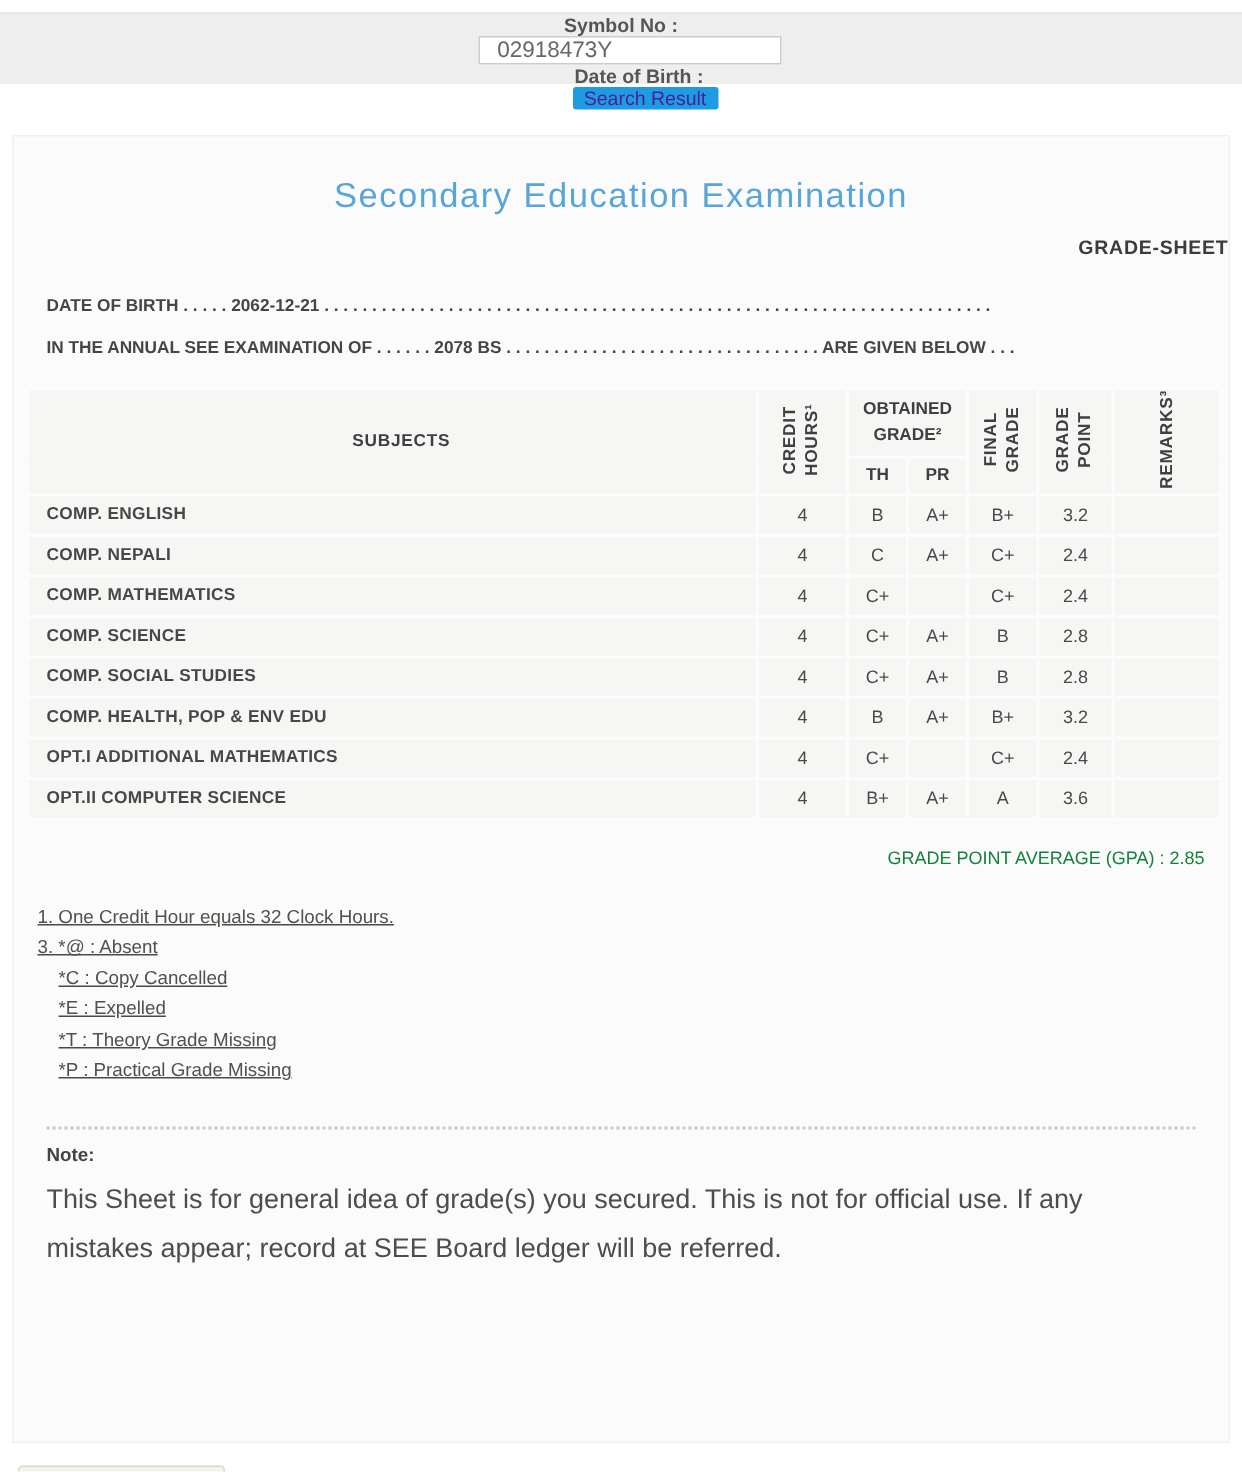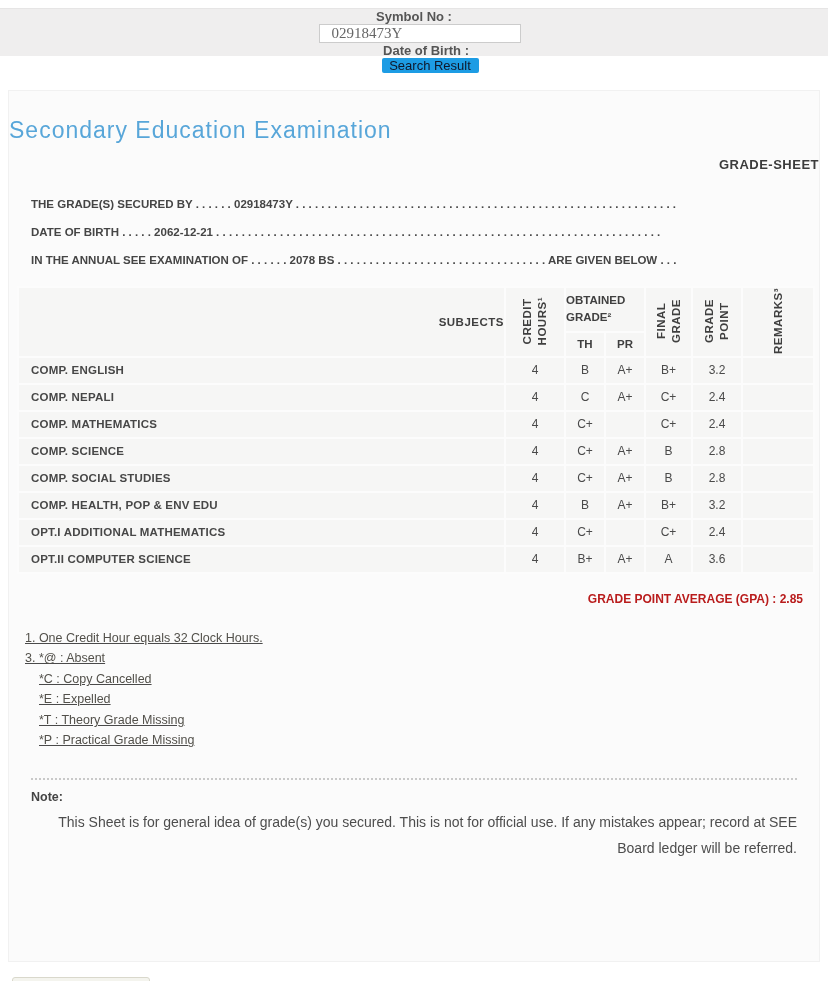--- a/index.html
+++ b/index.html
@@ -12,40 +12,40 @@
   .page { width:828px; height:981px; padding-top:8px; position:relative; }
 
   
   .topbar {
     height:48px; background:#efeeee; border-top:1px solid #e6e5e5;
     display:flex; align-items:center; padding:0 16px;flex-direction:column;
   }
   .topbar .lbl { font-size:13px; font-weight:bold; color:#555; white-space:nowrap; }
   .topbar input {
     height:36px; width:202px; background:#fff; border:1px solid #cccccc;
-    font-family:Liberation Serif, serif; font-size:15px; color:#666;
+    font-family:Liberation Sans, sans-serif; font-size:15px; color:#666;
     padding:0 12px; outline:none;
   }
   .in1 { margin-left:11px; }
   .lbl2 { margin-left:24px;text-align:right; }
   .in2 { margin-left:11px; }
   .search-btn {
     margin-left:32px; height:33px; width:97px;
-    background:#1d9ce4; color:#0f172a; border:none; border-radius:2px;
+    background:#1d9ce4; color:#4c1d95; border:none; border-radius:2px;
     font-family:"Liberation Sans",sans-serif; font-size:13px; cursor:pointer;
   }
 
   
   .card {
     margin:34px 8px 0 8px; width:812px; height:872px;
     background:#fbfbfb; border:1px solid #f1f1f1;
     padding-top:26px; overflow:hidden;
   }
   .title {
-    font-size:23px; font-weight:400;
+    text-align:center; font-size:23px; font-weight:400;
     color:#58a6d9; letter-spacing:1px;
   }
   .subtitle {
     text-align:right; font-size:13px; font-weight:bold; color:#3c3c3c;
     letter-spacing:0.5px; margin-top:13px;
   }
   .info-lines { margin:18px 22px 0 22px; padding-right:70px; overflow:hidden; }
   .info-line {
     font-size:11.5px; font-weight:bold; color:#454545;
     line-height:28px; white-space:nowrap; overflow:hidden;
@@ -54,50 +54,50 @@
   
   table.grades {
     width:796px; margin:12px 8px 0 8px; border-collapse:collapse;
     table-layout:fixed;
   }
   table.grades th, table.grades td {
     border:2px solid #fcfcfc; background:#f6f6f5;
     font-size:12px; color:#4a4a4a;
   }
   table.grades th { font-size:11.5px; font-weight:bold; color:#3f3f3f; }
-  th.subjects-h { text-align:right; padding-left:12px; letter-spacing:0.5px; }
+  th.subjects-h { text-align:center; padding-left:12px; letter-spacing:0.5px; }
   th.vcell { vertical-align:middle; text-align:center; height:45px; }
   .vh {
     display:inline-block; writing-mode:vertical-rl; transform:rotate(180deg);
     white-space:pre-line; line-height:1.3; letter-spacing:0.5px;
   }
-  th.obt { text-align:left; white-space:pre-line; line-height:1.5; vertical-align:middle; }
+  th.obt { text-align:center; white-space:pre-line; line-height:1.5; vertical-align:middle; }
   th.sub { text-align:center; height:25px; }
   table.grades td { height:27px; text-align:center; }
   table.grades td.subj {
     text-align:left; padding-left:12px; font-weight:bold; color:#474747;
     font-size:11.5px; letter-spacing:0.2px;
   }
 
   
   .summary { margin-top:18px; padding-right:16px; text-align:right; }
-  .gpa-line { font-size:12px; font-weight:bold; color:#b91c1c; }
+  .gpa-line { font-size:12px; font-weight:normal; color:#15803d; }
   .result-line { font-size:12px; font-weight:bold; color:#3f3f3f; margin-top:12px; }
 
   
   .footnotes { margin:22px 16px 16px 16px;text-decoration:underline; }
   .fn { font-size:12.5px; color:#52504a; line-height:20.5px; }
   .fn.indent { padding-left:14px; }
 
   
   .note {
     margin:27px 22px 0 22px; border-top:2px dotted #c9c9c9; padding-top:10px;
   }
   .note-heading { font-size:12.5px; font-weight:bold; color:#444; }
-  .note-body { font-size:14px; color:#4d4d4d; line-height:1.85; margin-top:6px;text-align:right; }
+  .note-body { font-size:18px; color:#4d4d4d; line-height:1.85; margin-top:6px; }
 
   
   .bottom-btn {
     margin:15px 0 0 12px; width:138px; height:30px;
     background:#f4f4ee; border:1px solid #d9d8cc; border-radius:3px;
     cursor:pointer;
   }
 </style>
 </head>
 <body>
@@ -111,21 +111,20 @@
     <span class="lbl lbl2">Date of Birth :</span>
     <button class="search-btn">Search Result</button>
   </div>
 
   
   <div class="card">
     <div class="title">Secondary Education Examination</div>
     <div class="subtitle">GRADE-SHEET</div>
 
     <div class="info-lines">
-      <div class="info-line">THE GRADE(S) SECURED BY . . . . . . 02918473Y . . . . . . . . . . . . . . . . . . . . . . . . . . . . . . . . . . . . . . . . . . . . . . . . . . . . . . . . . . . .</div>
       <div class="info-line">DATE OF BIRTH . . . . . 2062-12-21 . . . . . . . . . . . . . . . . . . . . . . . . . . . . . . . . . . . . . . . . . . . . . . . . . . . . . . . . . . . . . . . . . . . . . .</div>
       <div class="info-line">IN THE ANNUAL SEE EXAMINATION OF . . . . . . 2078 BS . . . . . . . . . . . . . . . . . . . . . . . . . . . . . . . . . ARE GIVEN BELOW . . .</div>
     </div>
 
     <table class="grades">
       <colgroup>
         <col style="width:487px">
           <col style="width:60px">
           <col style="width:40px">
         <col style="width:40px">

